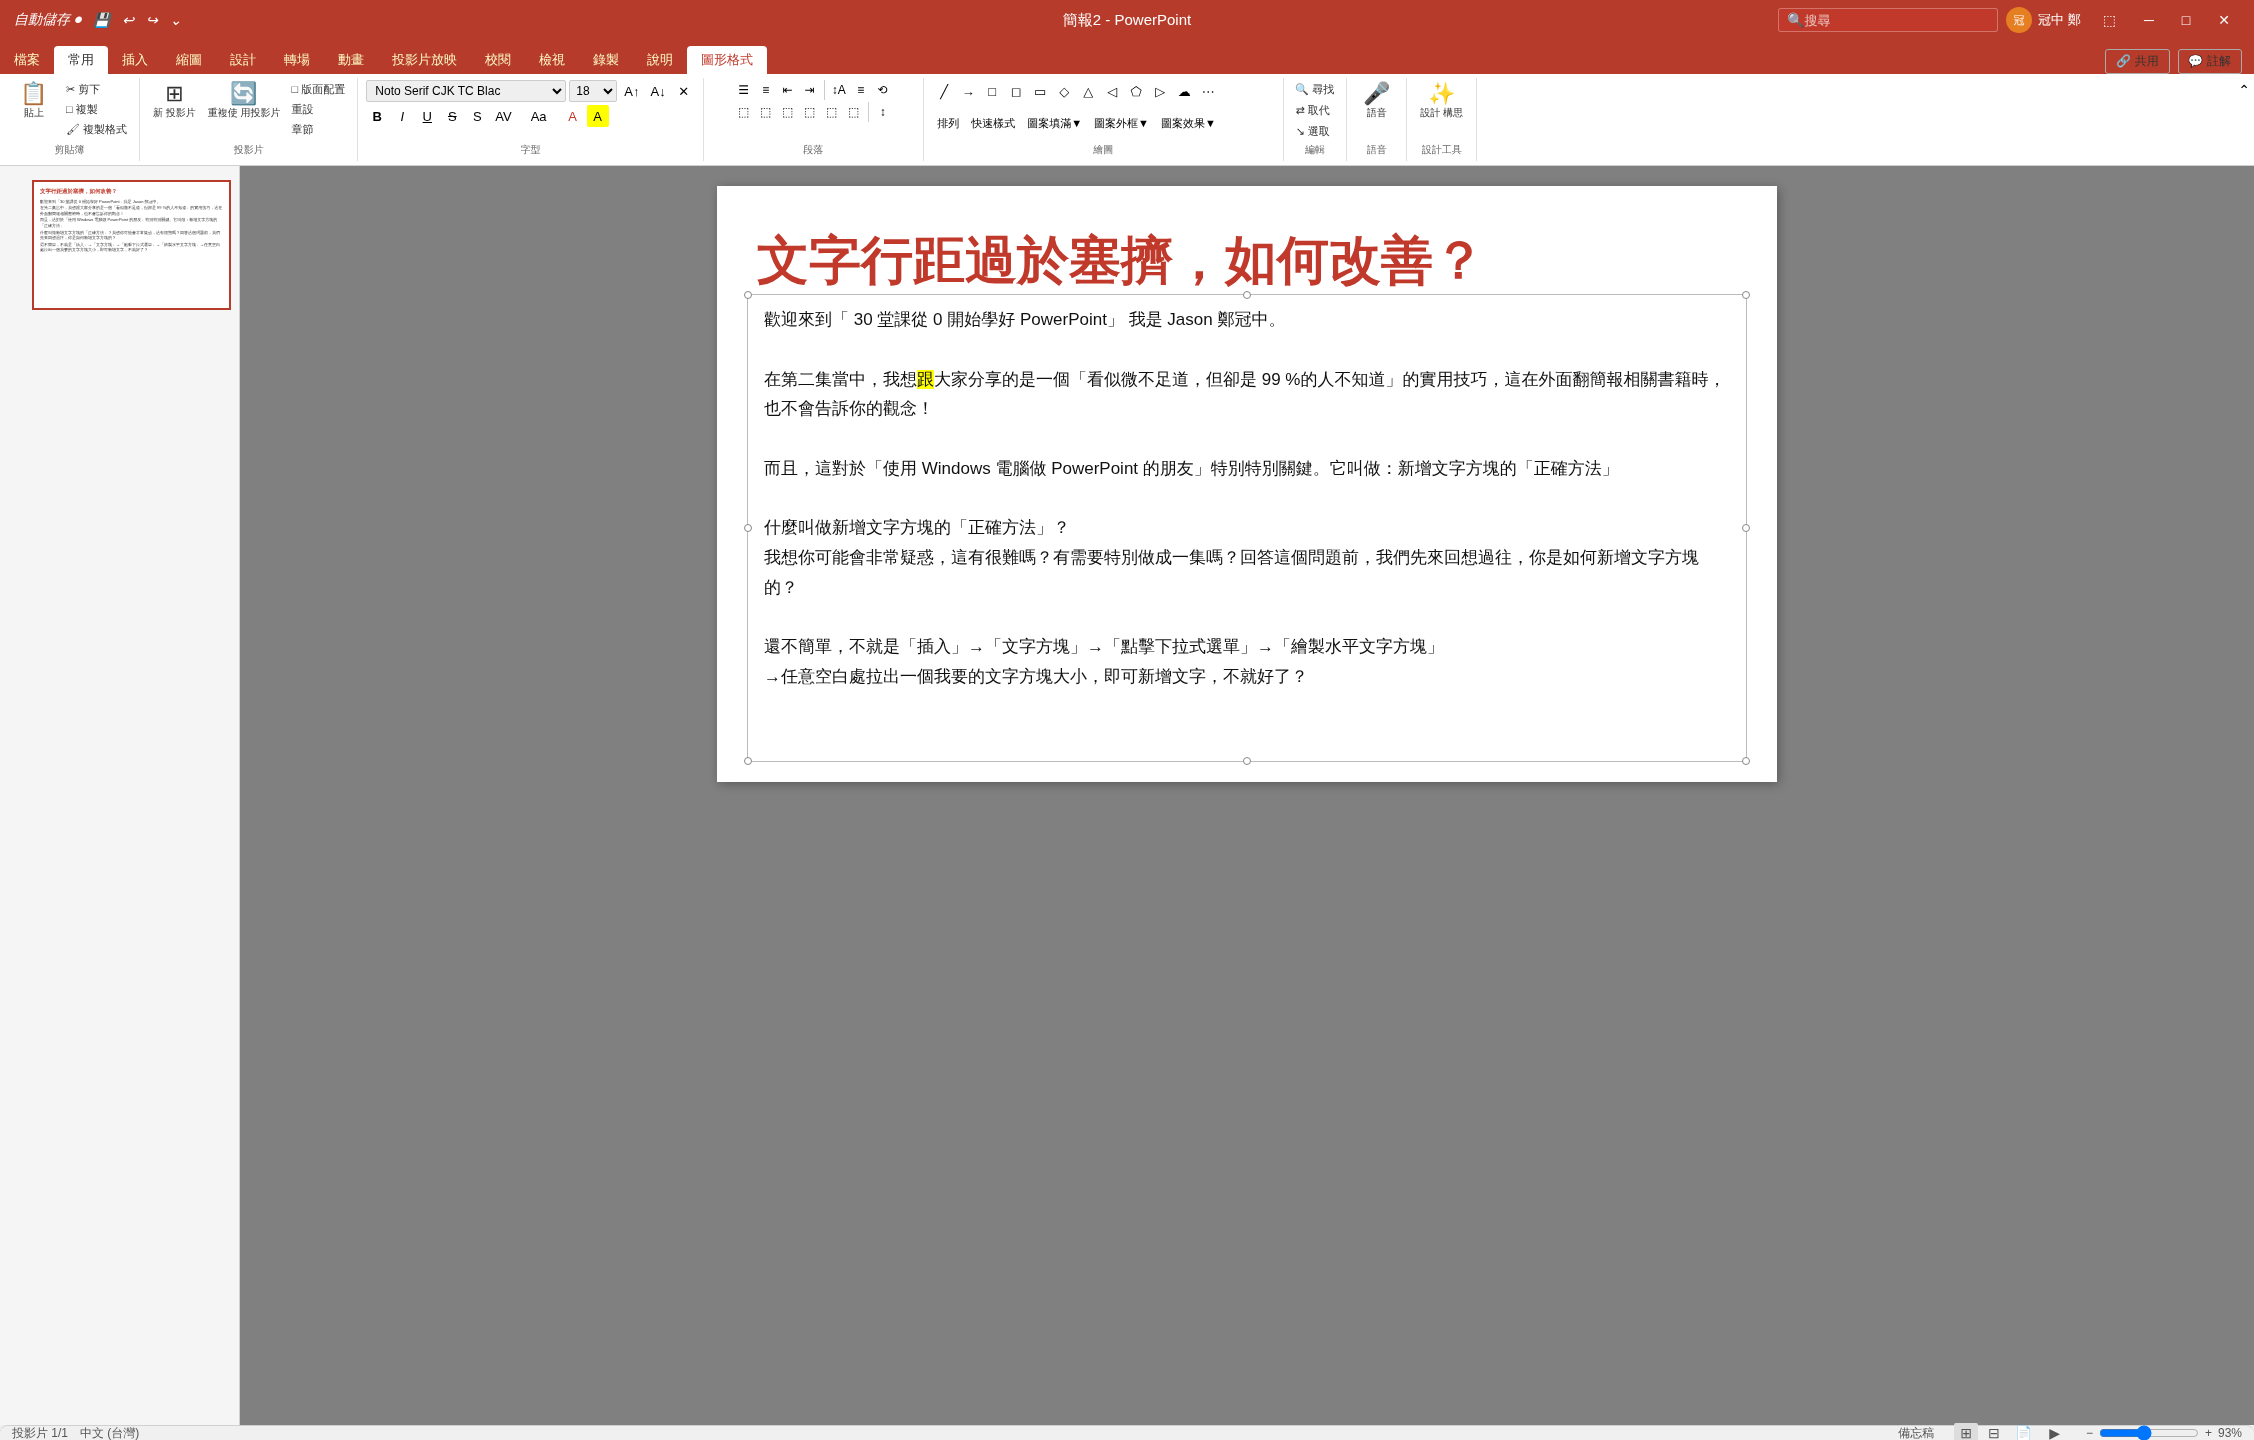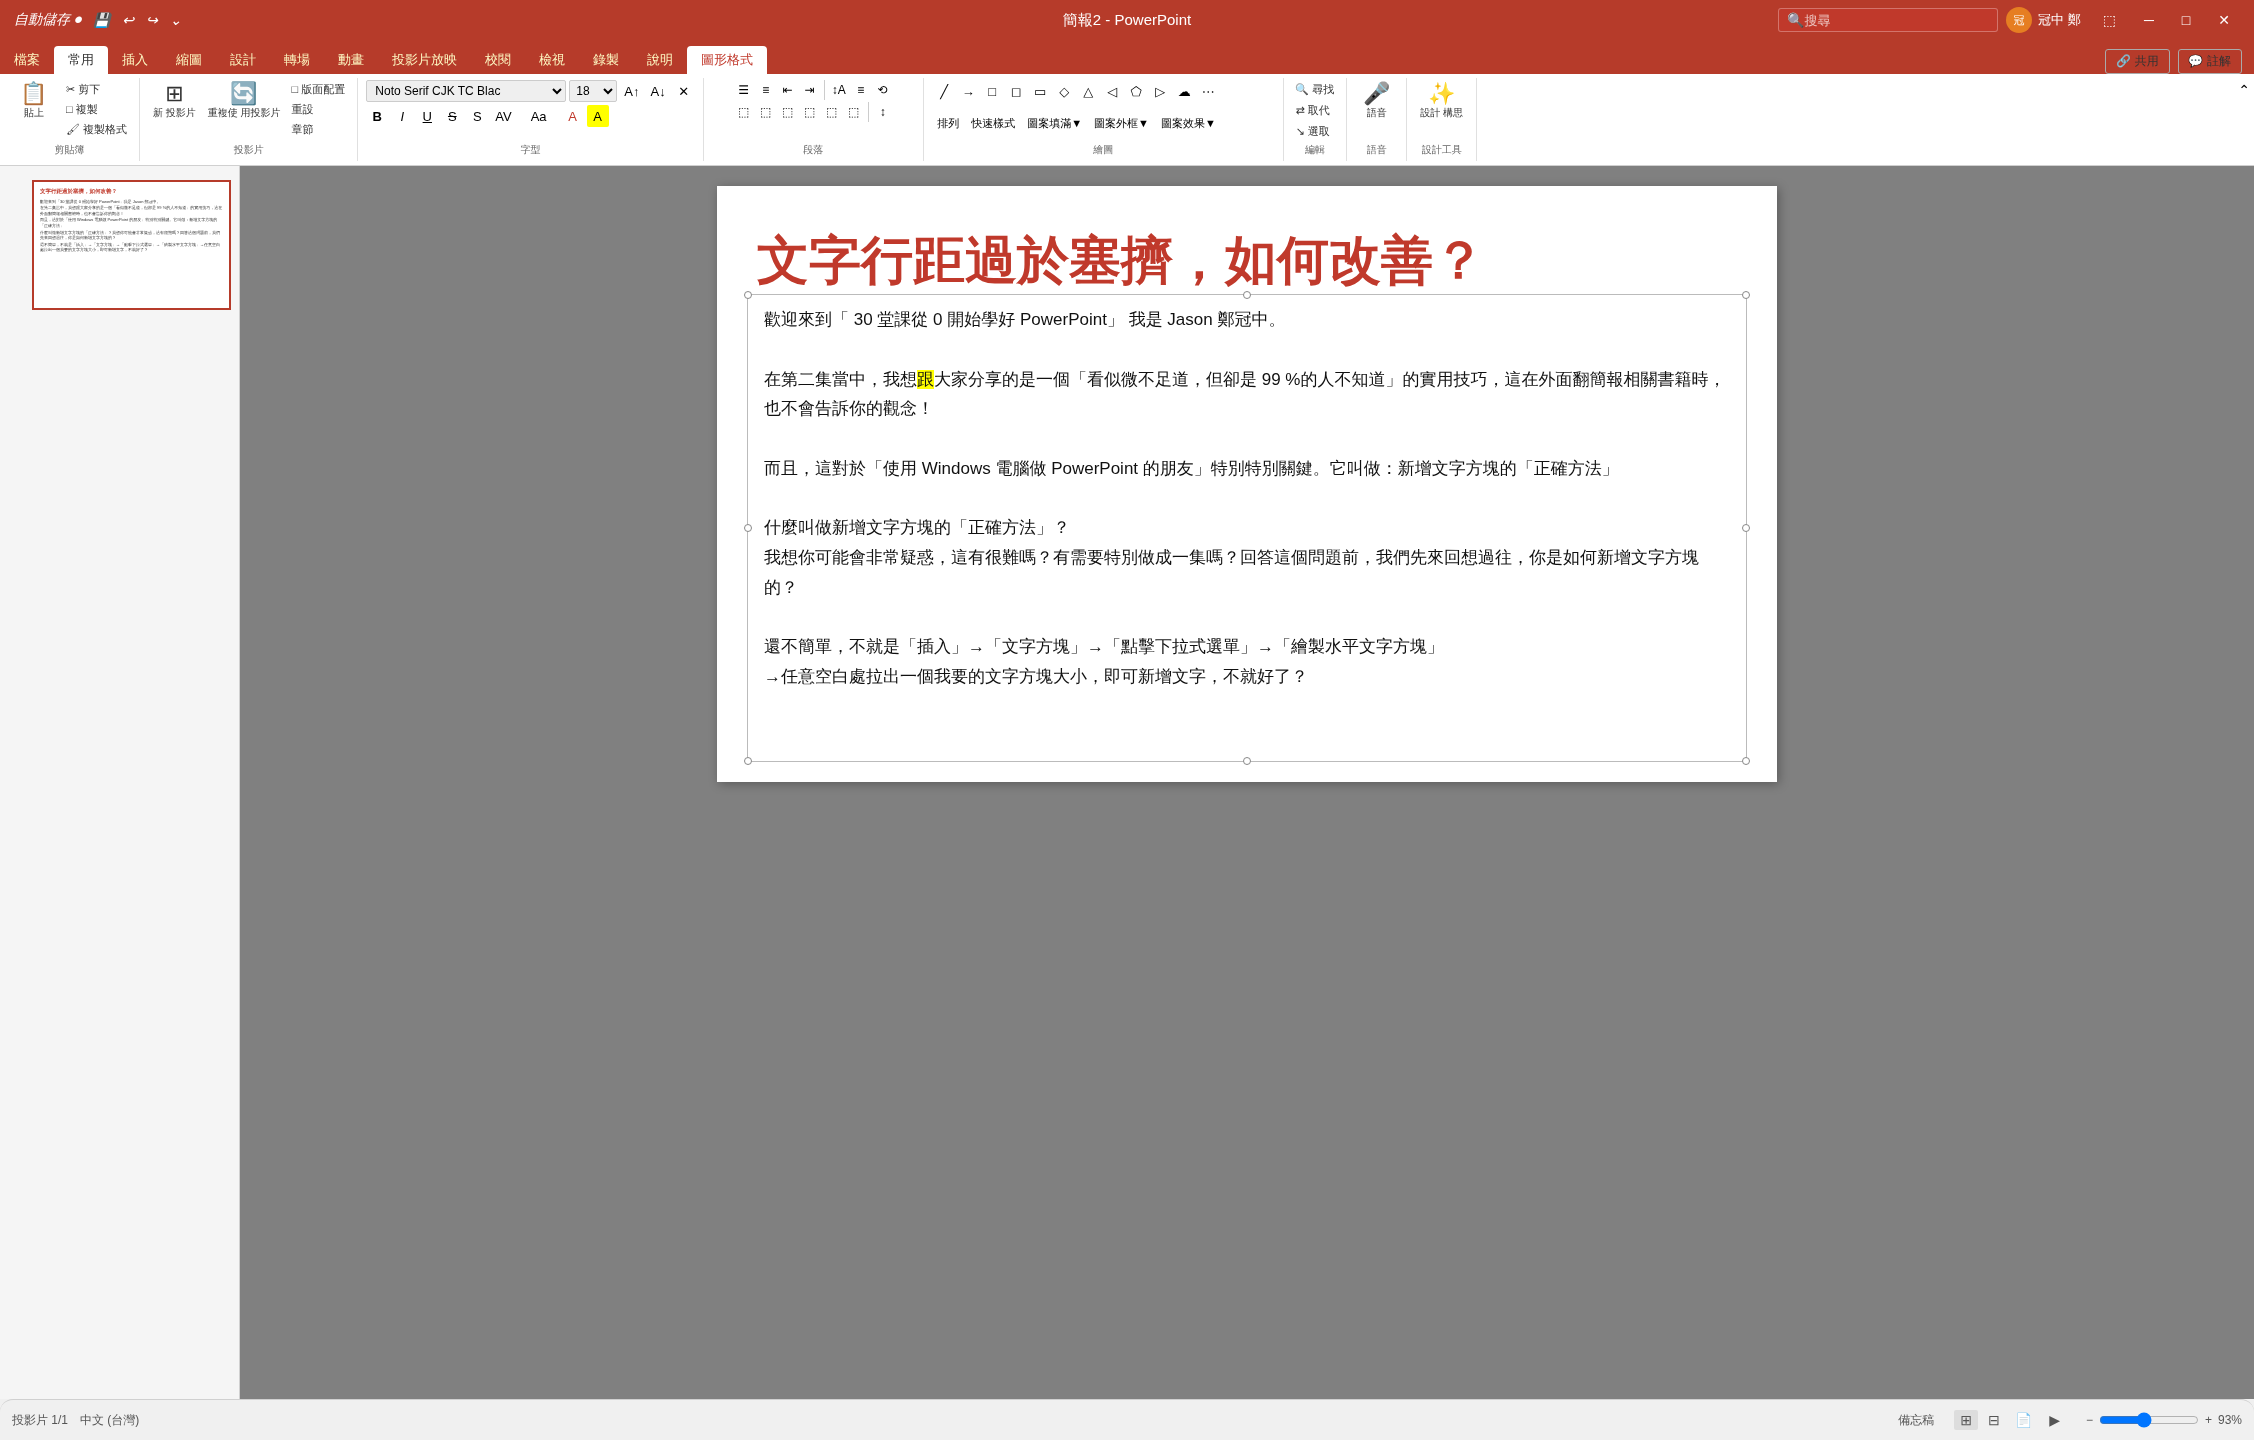--- a/index.html
+++ b/index.html
@@ -255,21 +255,21 @@
       border-radius: 50%;
     }
 
     .highlight {
       background: #ffff00;
       display: inline;
     }
 
     
     .bottom-bar {
-      height: 41px;
+      height: 15px;
       background: #f0f0f0;
       border-top: 1px solid #d0d0d0;
       display: flex;
       padding: 0 12px;
       font-size: 12px;
       color: #555;
       justify-content: space-between;
       border-radius: 13px;
     }
     .bottom-left { display: flex; align-items: center; gap: 12px; }

